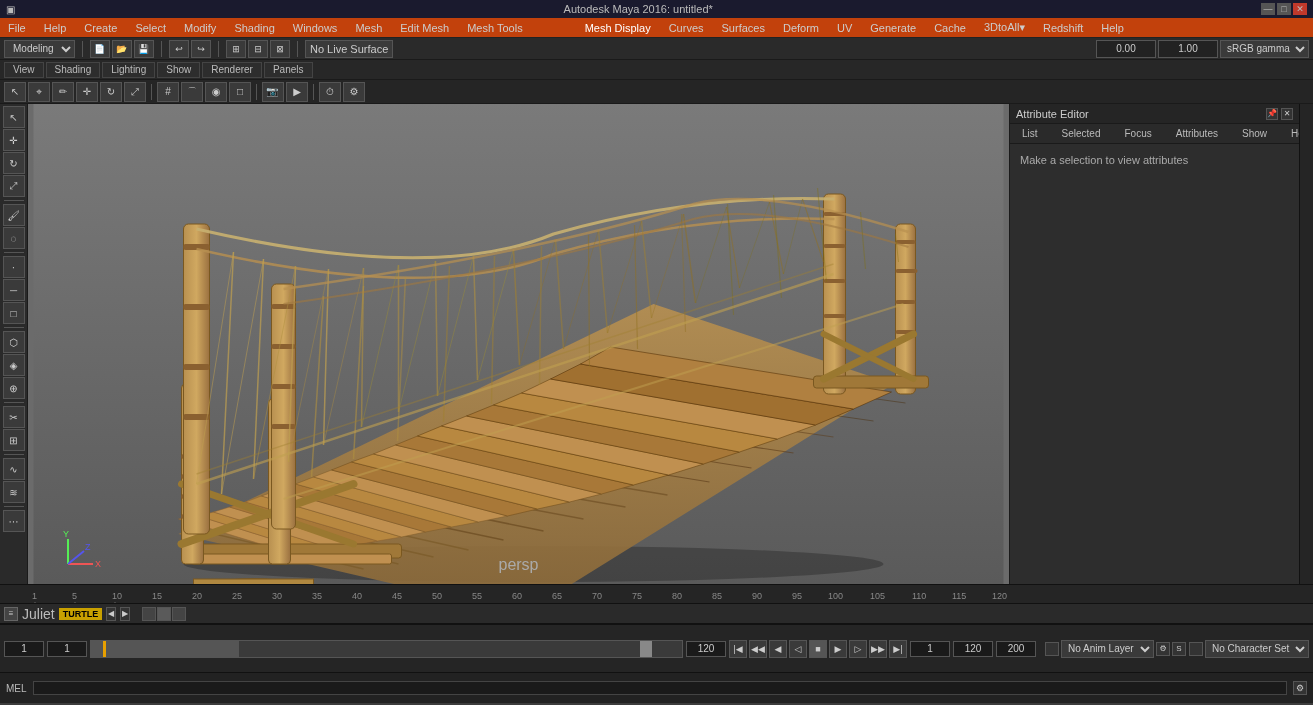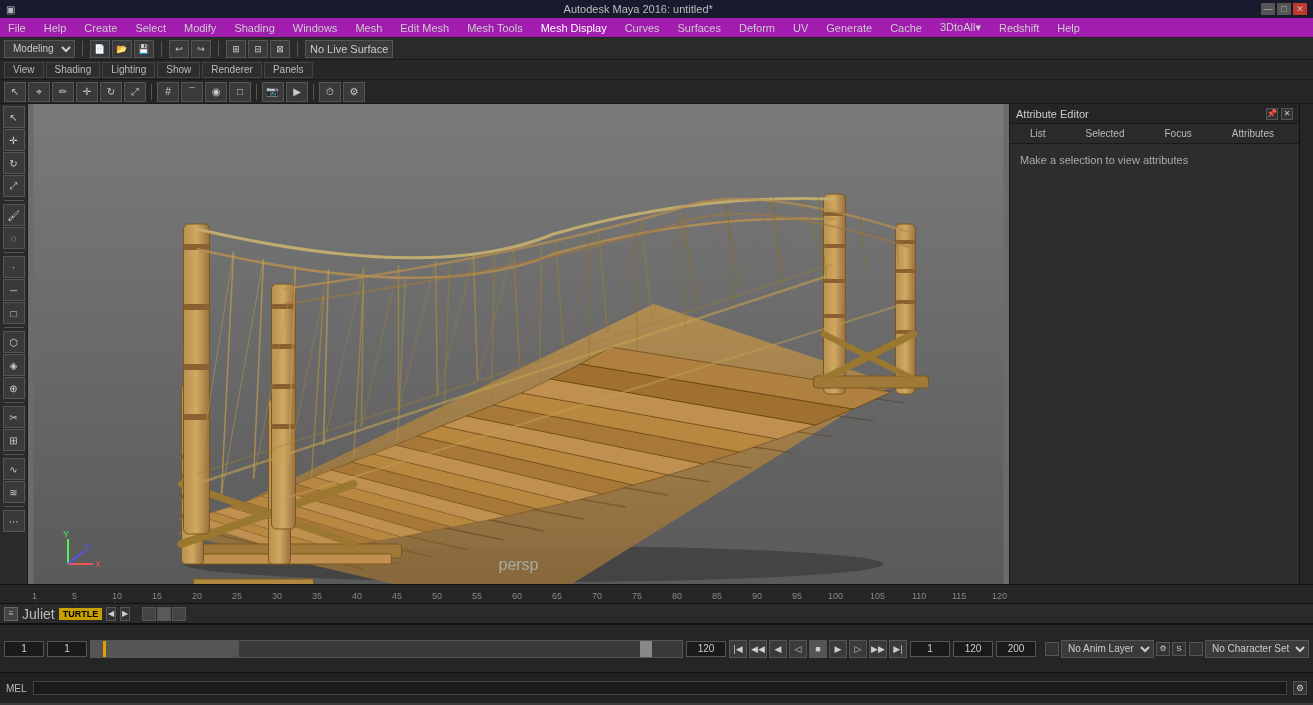--- a/index.html
+++ b/index.html
@@ -10,21 +10,21 @@
       width: 100%; height: 18px; background: #1a1a2e;
       display: flex; align-items: center; justify-content: space-between;
       padding: 0 6px; font-size: 11px; color: #bbb;
     }
     #titlebar .win-controls { display: flex; gap: 2px; }
     #titlebar .win-btn { width: 14px; height: 12px; background: #555; display: flex; align-items: center; justify-content: center; font-size: 9px; cursor: pointer; }
     #titlebar .win-btn.close { background: #c0392b; }
 
     
     #menubar {
-      width: 100%; height: 20px; background: #a21caf;
+      width: 100%; height: 20px; background: #c2410c;
       display: flex; align-items: center; padding: 0 4px; gap: 10px;
       border-bottom: 1px solid #222;
     }
     .menu-item { color: #ccc; font-size: 11px; cursor: pointer; padding: 1px 4px; }
 
     
     #toolbar-area {
       width: 100%; height: 22px; background: #2a2a2a;
       display: flex; align-items: center; padding: 0 4px; gap: 4px;
       border-bottom: 1px solid #1a1a1a;
@@ -93,21 +93,21 @@
       width: 290px; background: #2d2d2d; border-left: 1px solid #1a1a1a;
       display: flex; flex-direction: column;
     }
     #attr-editor-header {
       height: 20px; background: #252525; display: flex; align-items: center;
       justify-content: space-between; padding: 0 6px; border-bottom: 1px solid #1a1a1a;
     }
     #attr-editor-tabs {
       display: flex; height: 20px; background: #2a2a2a; border-bottom: 1px solid #1a1a1a;
     }
-    .ae-tab { padding: 2px 20px; font-size: 10px; color: #bbb; cursor: pointer; display: flex; align-items: center; }
+    .ae-tab { padding: 2px 12px; font-size: 10px; color: #bbb; cursor: pointer; display: flex; align-items: center; }
     .ae-content { padding: 10px; font-size: 11px; color: #aaa; flex: 1; }
 
     
     #right-scrollbar { width: 14px; background: #252525; border-left: 1px solid #1a1a1a; }
     #timeline-ruler {
       height: 20px; background: #252525; display: flex; align-items: center;
       border-bottom: 1px solid #111; padding: 0 30px 0 30px; position: relative; overflow: hidden;
     }
 
     
@@ -151,21 +151,21 @@
   <div class="menu-item">File</div>
   <div class="menu-item">Help</div>
   <div class="menu-item">Create</div>
   <div class="menu-item">Select</div>
   <div class="menu-item">Modify</div>
   <div class="menu-item">Shading</div>
   <div class="menu-item">Windows</div>
   <div class="menu-item">Mesh</div>
   <div class="menu-item">Edit Mesh</div>
   <div class="menu-item">Mesh Tools</div>
-  <div class="menu-item" style="color:#fff;">Mesh Display</div>
+  <div class="menu-item" style="color:#fff;margin-left:44px;">Mesh Display</div>
   <div class="menu-item">Curves</div>
   <div class="menu-item">Surfaces</div>
   <div class="menu-item">Deform</div>
   <div class="menu-item">UV</div>
   <div class="menu-item">Generate</div>
   <div class="menu-item">Cache</div>
   <div class="menu-item">3DtoAll▾</div>
   <div class="menu-item">Redshift</div>
   <div class="menu-item">Help</div>
 </div>
@@ -191,20 +191,27 @@
   <div class="toolbar-section">
     <div class="tb-btn">⊞</div>
     <div class="tb-btn">⊟</div>
     <div class="tb-btn">⊠</div>
   </div>
   <div class="toolbar-sep"></div>
   <div class="toolbar-section">
     <div class="tb-label">No Live Surface</div>
   </div>
   <div style="flex:1;"></div>
+  <div class="toolbar-section">
+    <input class="color-input" type="text" value="0.00" style="">
+    <input class="color-input" type="text" value="1.00" style="">
+    <select class="gamma-select">
+      <option>sRGB gamma</option>
+    </select>
+  </div>
 </div>
 
 <div id="toolbar2">
   <div class="tb2-tab">View</div>
   <div class="tb2-tab">Shading</div>
   <div class="tb2-tab">Lighting</div>
   <div class="tb2-tab">Show</div>
   <div class="tb2-tab">Renderer</div>
   <div class="tb2-tab">Panels</div>
 </div>

